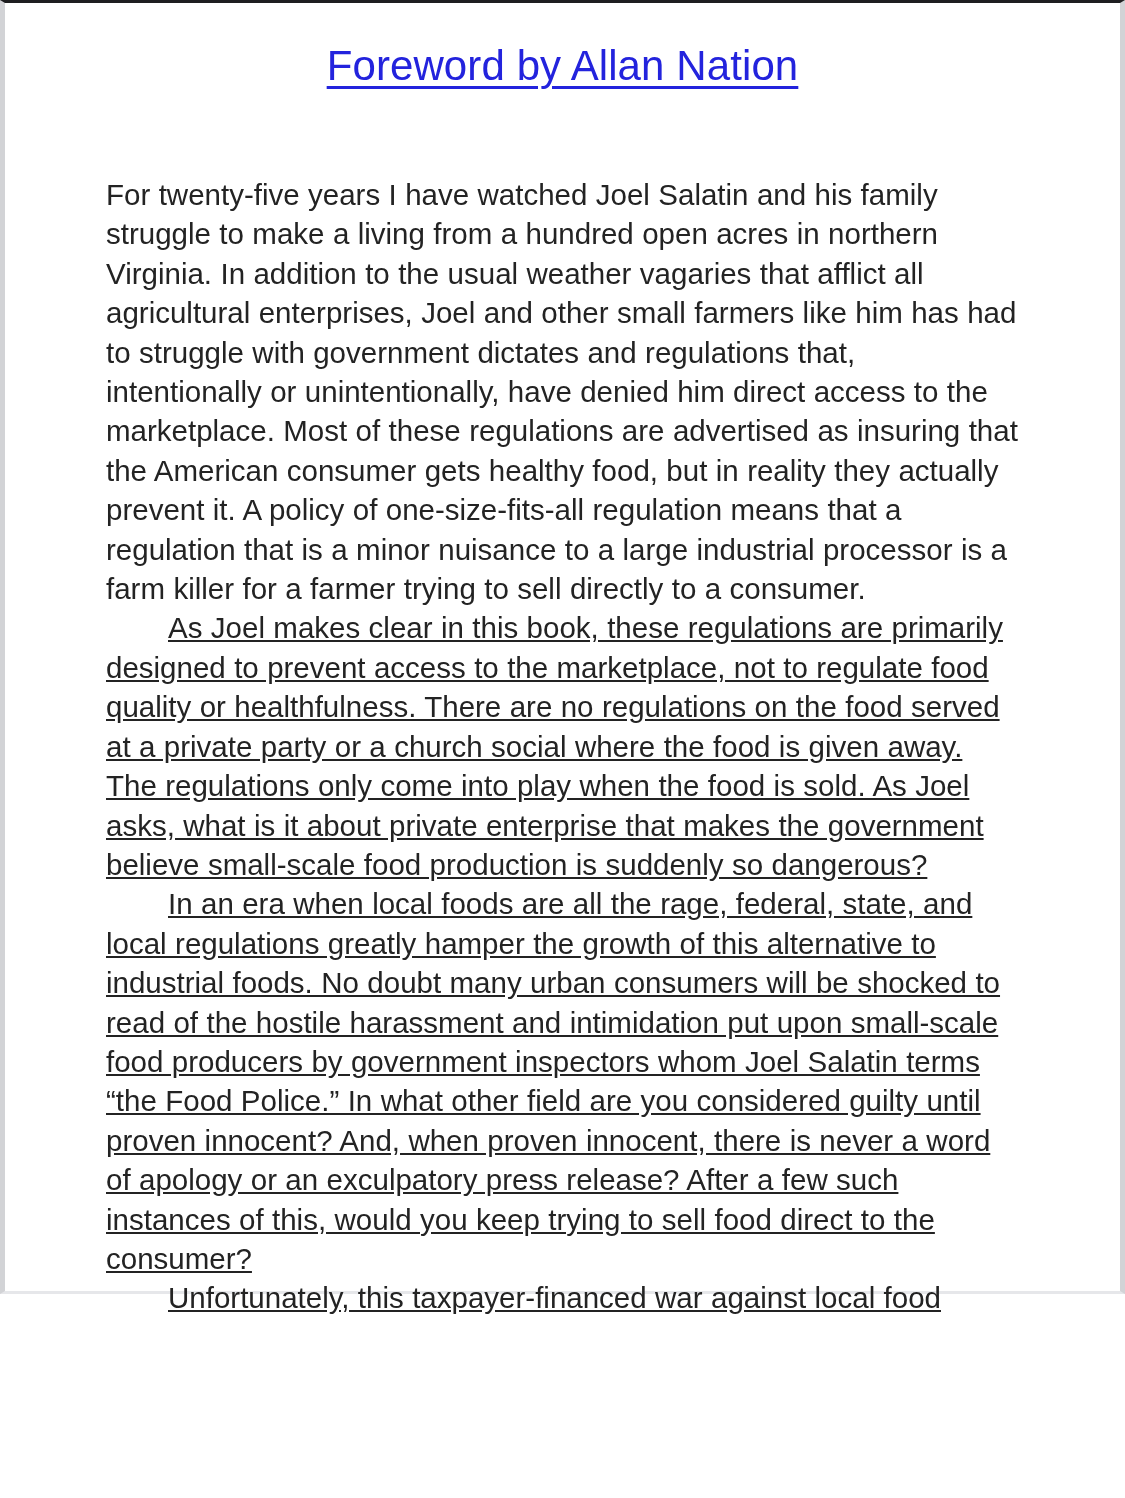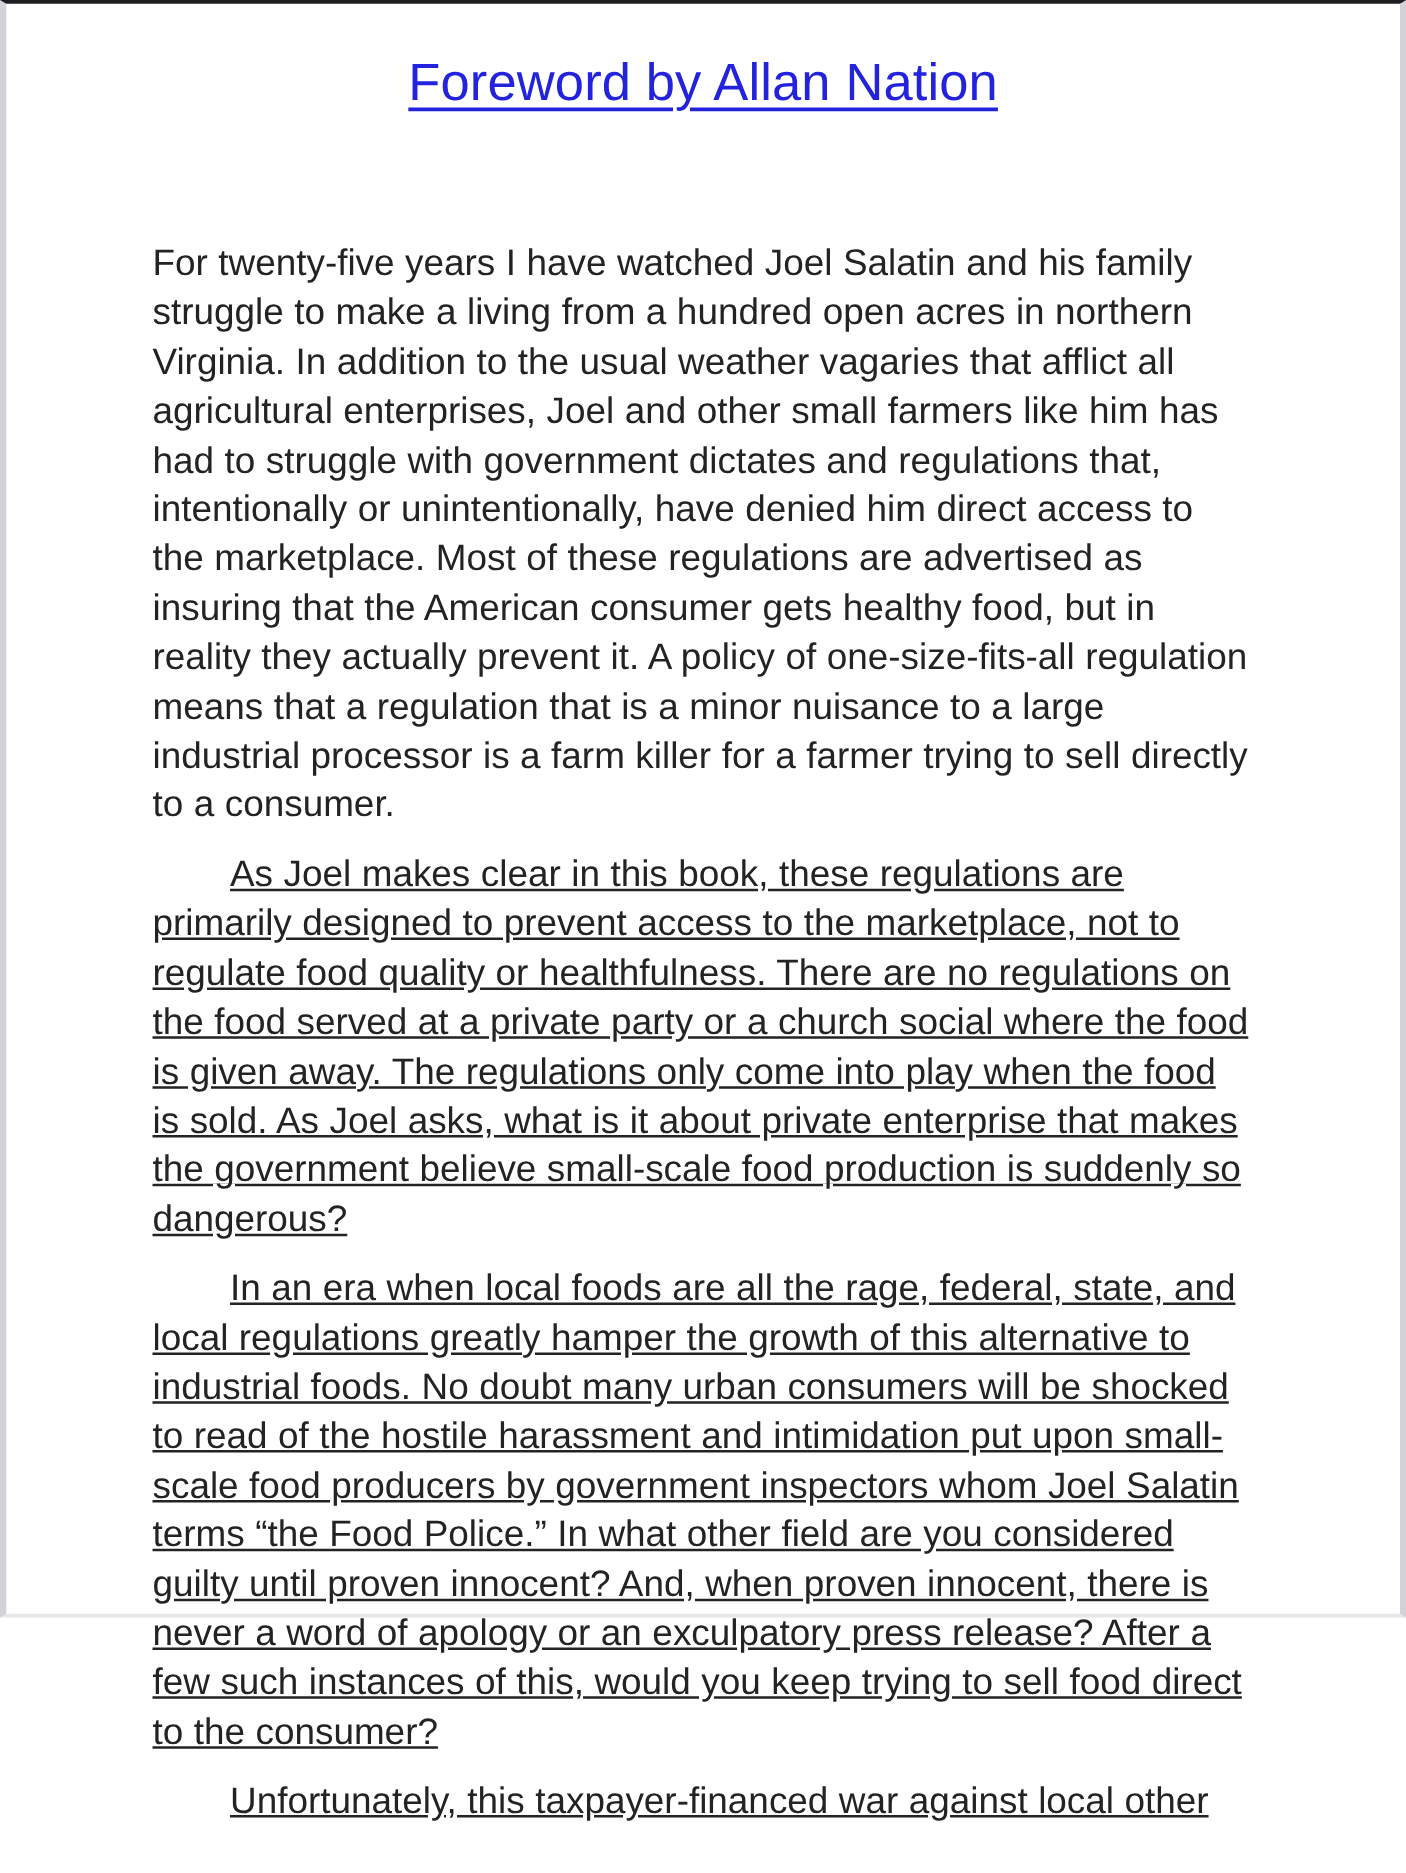--- a/index.html
+++ b/index.html
@@ -57,21 +57,21 @@
 
   
   .body-copy {
     position: absolute;
     left: 101px;
     top: 172px;
     width: 912px;
   }
 
   .para {
-    margin: 16px;
+    margin: 0;
     color: #232323;
     font-size: 29.5px;
     line-height: 39.4px;
     text-align: left;
     word-spacing: 0.2px;
     -webkit-font-smoothing: antialiased;
   }
   .para.indented {
     text-indent: 62px;
     text-decoration: underline;
@@ -84,17 +84,17 @@
   <div class="page-inner">
 
     <h1 class="doc-title">
       <span class="title-link">Foreword by Allan Nation</span>
     </h1>
 
     <div class="body-copy">
       <p class="para">For twenty-five years I have watched Joel Salatin and his family struggle to make a living from a hundred open acres in northern Virginia. In addition to the usual weather vagaries that afflict all agricultural enterprises, Joel and other small farmers like him has had to struggle with government dictates and regulations that, intentionally or unintentionally, have denied him direct access to the marketplace. Most of these regulations are advertised as insuring that the American consumer gets healthy food, but in reality they actually prevent it. A policy of one-size-fits-all regulation means that a regulation that is a minor nuisance to a large industrial processor is a farm killer for a farmer trying to sell directly to a consumer.</p>
       <p class="para indented">As Joel makes clear in this book, these regulations are primarily designed to prevent access to the marketplace, not to regulate food quality or healthfulness. There are no regulations on the food served at a private party or a church social where the food is given away. The regulations only come into play when the food is sold. As Joel asks, what is it about private enterprise that makes the government believe small-scale food production is suddenly so dangerous?</p>
       <p class="para indented">In an era when local foods are all the rage, federal, state, and local regulations greatly hamper the growth of this alternative to industrial foods. No doubt many urban consumers will be shocked to read of the hostile harassment and intimidation put upon small-scale food producers by government inspectors whom Joel Salatin terms “the Food Police.” In what other field are you considered guilty until proven innocent? And, when proven innocent, there is never a word of apology or an exculpatory press release? After a few such instances of this, would you keep trying to sell food direct to the consumer?</p>
-      <p class="para indented">Unfortunately, this taxpayer-financed war against local other</p>
+      <p class="para indented">Unfortunately, this taxpayer-financed war against local food</p>
     </div>
 
   </div>
 </div>
 
 </body></html>

